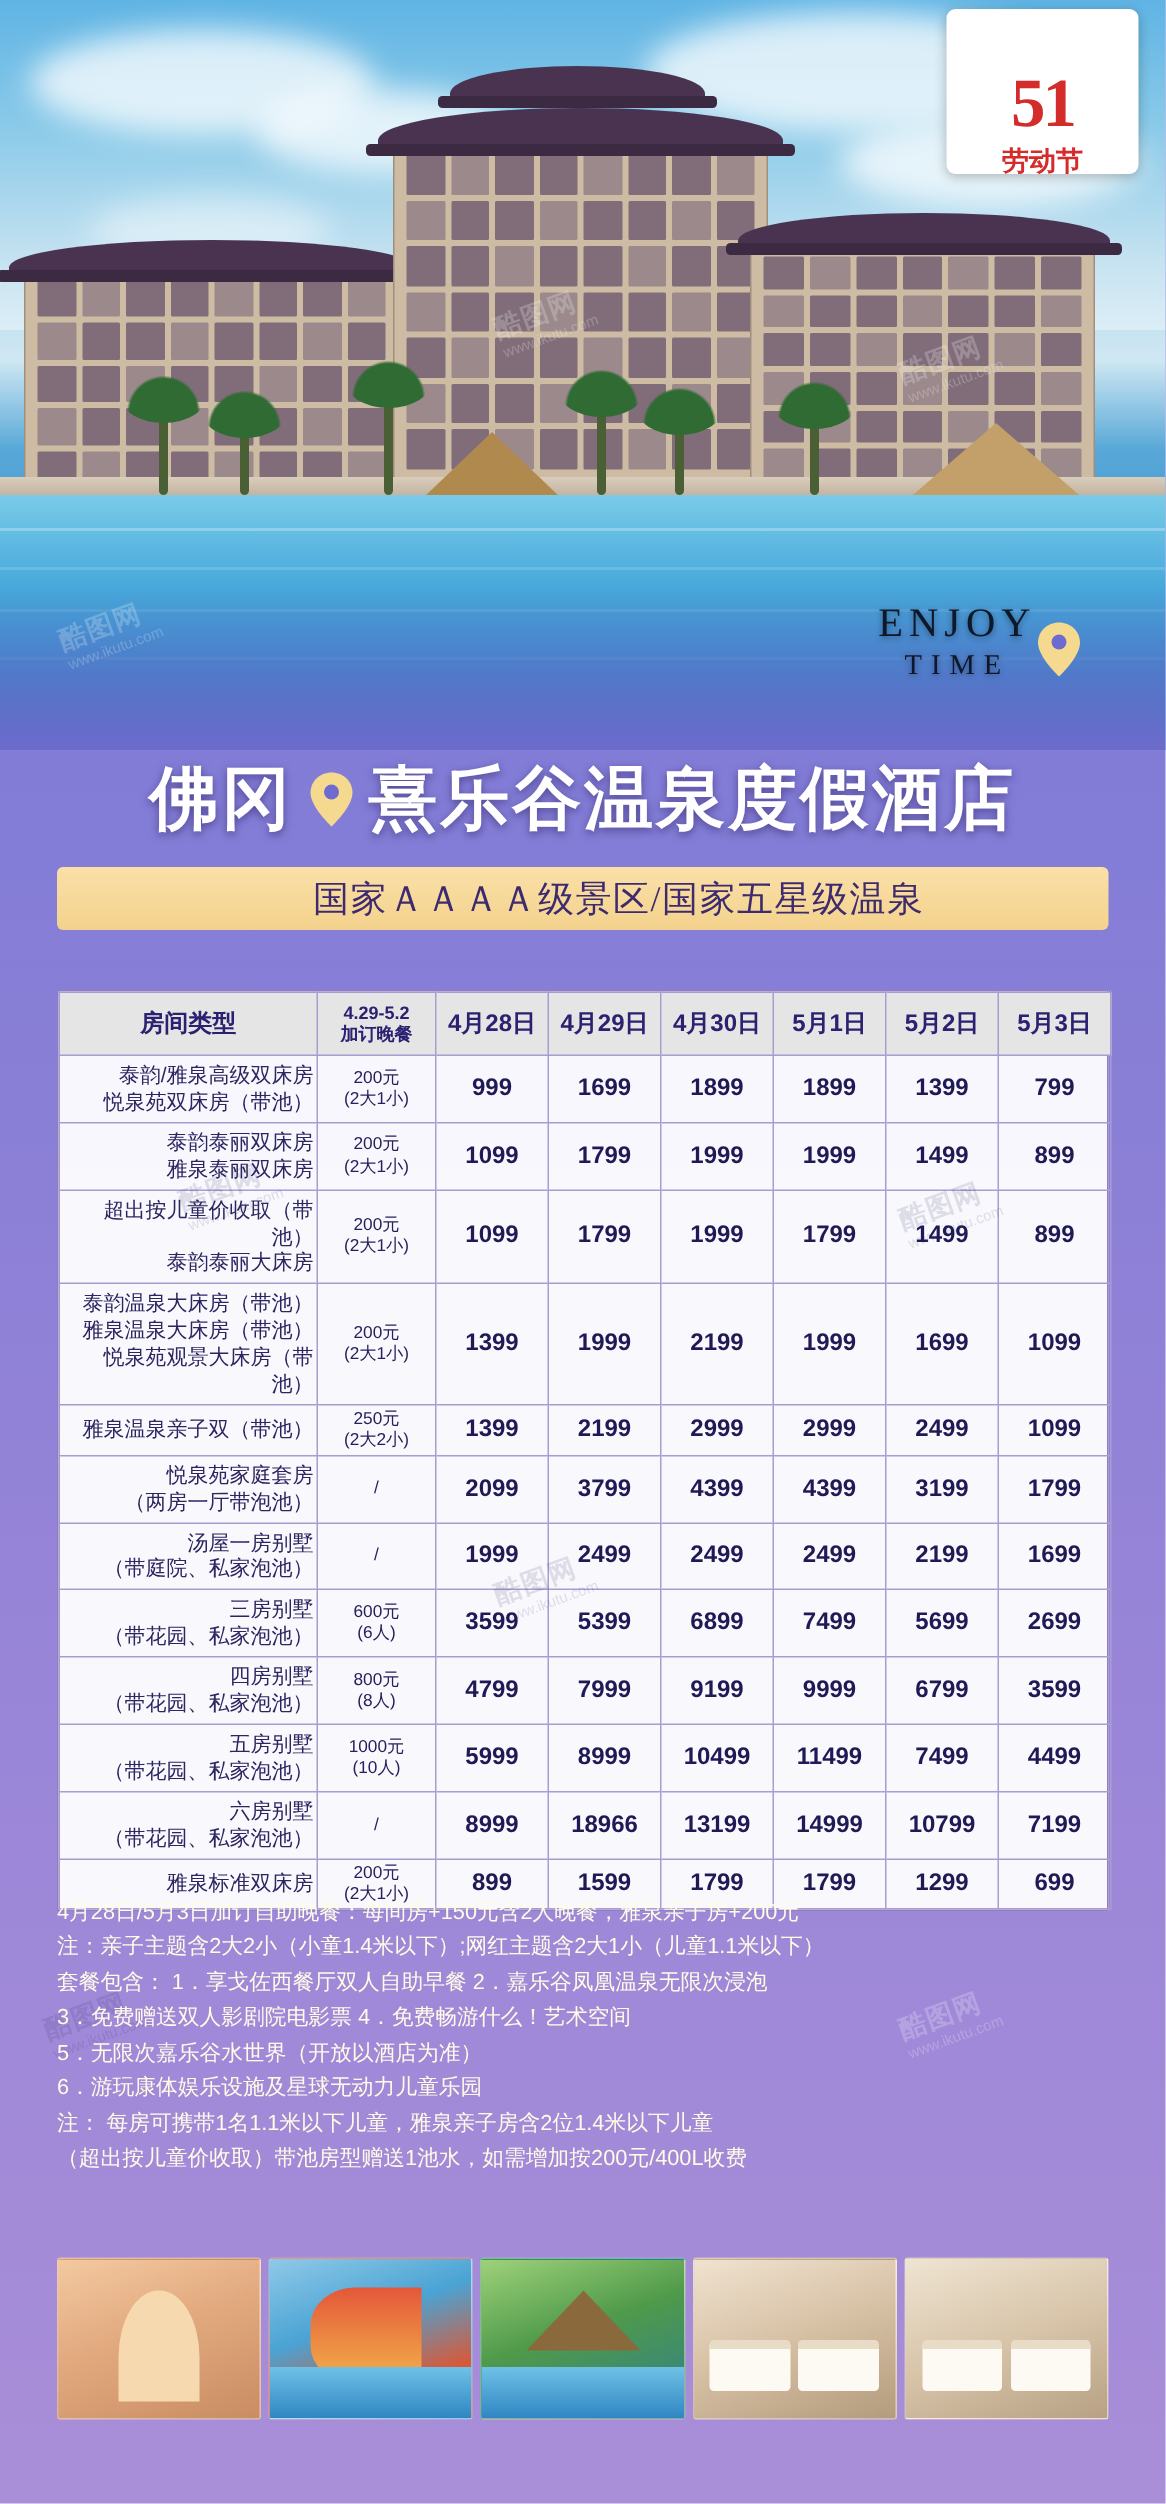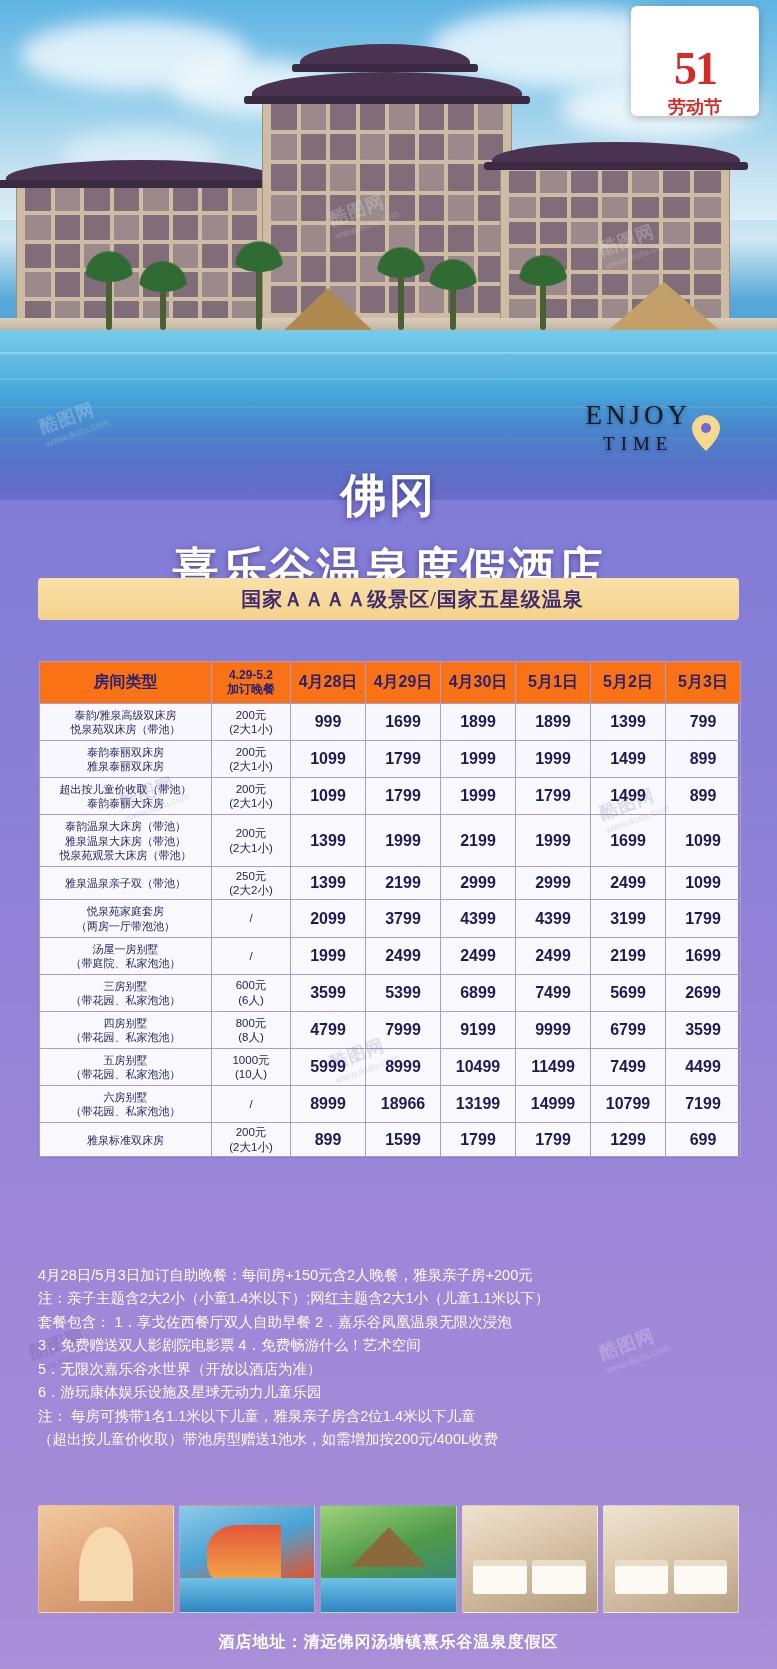--- a/index.html
+++ b/index.html
@@ -114,34 +114,34 @@
   }
   .enjoy .e1 { font-family: "Liberation Serif", serif; font-size: 27px; letter-spacing: 4px; }
   .enjoy .e2 { font-family: "Liberation Serif", serif; font-size: 19px; letter-spacing: 6px; margin-top: 2px;}
   .pin-enjoy {
     position: absolute; right: 56px; top: 414px; width: 30px; height: 38px;
   }
 
   
   .title-row {
     position: absolute; top: 497px; left: 0; right: 0; height: 72px;
-    display: flex; align-items: center; justify-content: center; gap: 6px; flex-direction: column;
+    display: flex; align-items: center; justify-content: center; gap: 6px;
   }
   .title-row .t {
     color: #fff; font-family: "Liberation Serif", serif; font-weight: bold;
     font-size: 46px; letter-spacing: 2px; text-shadow: 0 2px 6px rgba(40,30,90,.55);
   }
   .pin-title { width: 30px; height: 38px; margin: 0 4px; }
 
   .sub-banner {
     position: absolute; top: 578px; left: 38px; right: 38px; height: 42px;
     background: linear-gradient(180deg, #fae0a8 0%, #f3d28c 100%);
     border-radius: 4px;
     display: flex; align-items: center; justify-content: center;
-    color: #3e2a6e; font-size: 20px; font-weight: bold; letter-spacing: 1px;
+    color: #3e2a6e; font-size: 24px; font-weight: normal; letter-spacing: 1px;
     font-family: "Liberation Serif", serif;
     padding-left: 48px;
   }
 
   .price-period {
     position: absolute; top: 632px; left: 42px;
     color: #fff8d8; font-size: 16px; font-weight: bold; letter-spacing: .5px;
   }
 
   
@@ -149,26 +149,26 @@
     position: absolute; top: 660px; left: 38px; width: 701px;
     background: rgba(255,255,255,0.94);
     border: 1px solid #8f7fc0;
   }
   table { width: 100%; border-collapse: collapse; table-layout: fixed; }
   th, td {
     border: 1px solid #a99cd0; text-align: center; color: #26215c;
     font-size: 14px; padding: 2px 1px;
   }
   thead th {
-    background: #f97316; color: #2a2170; font-weight: bold; font-size: 16px;
+    background: #e5e5e5; color: #2a2170; font-weight: bold; font-size: 16px;
     height: 42px;
   }
   thead th.small { font-size: 12px; line-height: 1.15; }
   tbody td.rt {
-    font-size: 11px; line-height: 1.28; color: #2b2560; padding: 4px 2px;
+    font-size: 14px; line-height: 1.28; color: #2b2560; padding: 4px 2px; text-align: right;
   }
   tbody td.sup { font-size: 11.5px; line-height: 1.25; margin-top: 15px; }
   tbody td.price { font-size: 16px; font-weight: bold; color: #1f1a55; }
   col.c0 { width: 172px; }
   col.c1 { width: 79px; }
   col.cx { width: 75px; }
 
   
   .notes {
     position: absolute; top: 1264px; left: 38px; right: 38px;
@@ -718,14 +718,13 @@
     <div class="gal g4">
         <div class="bedA"></div>
         <div class="bedB"></div>
       </div>
     <div class="gal g5">
         <div class="bedA"></div>
         <div class="bedB"></div>
       </div>
   </div>
 
-  <div class="address">酒店地址：清远佛冈汤塘镇熹乐谷温泉度假区</div>
 </div>
 
 </body></html>

